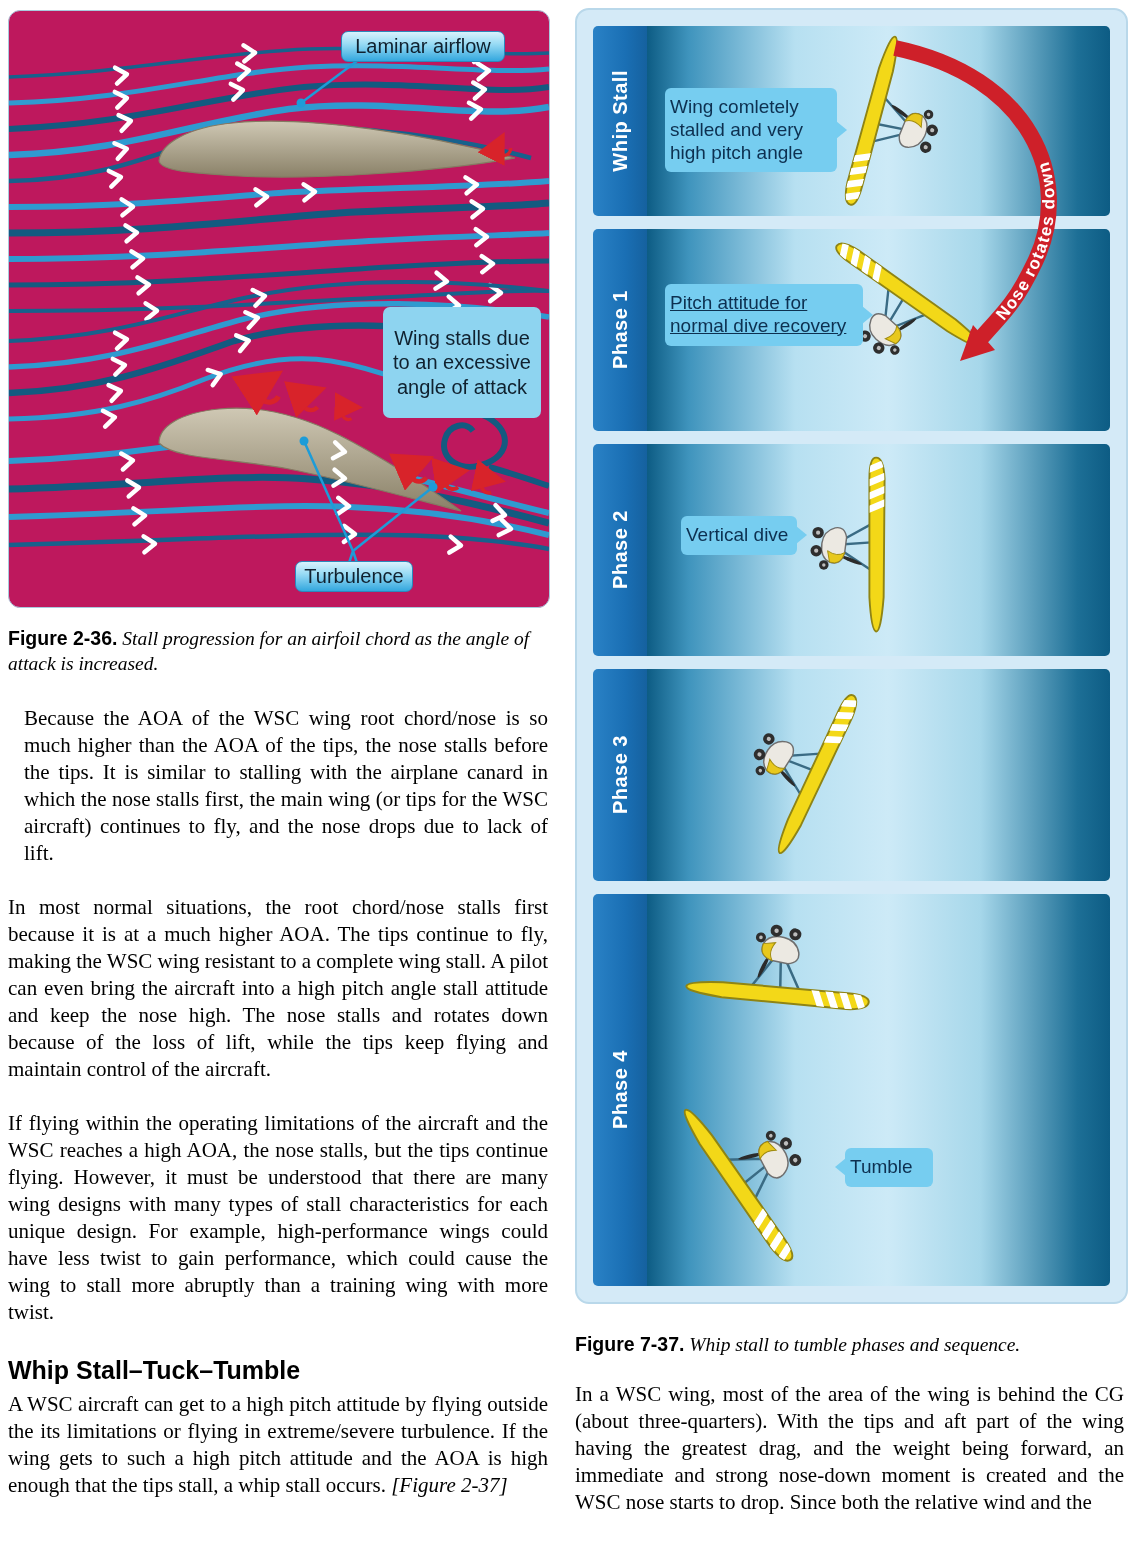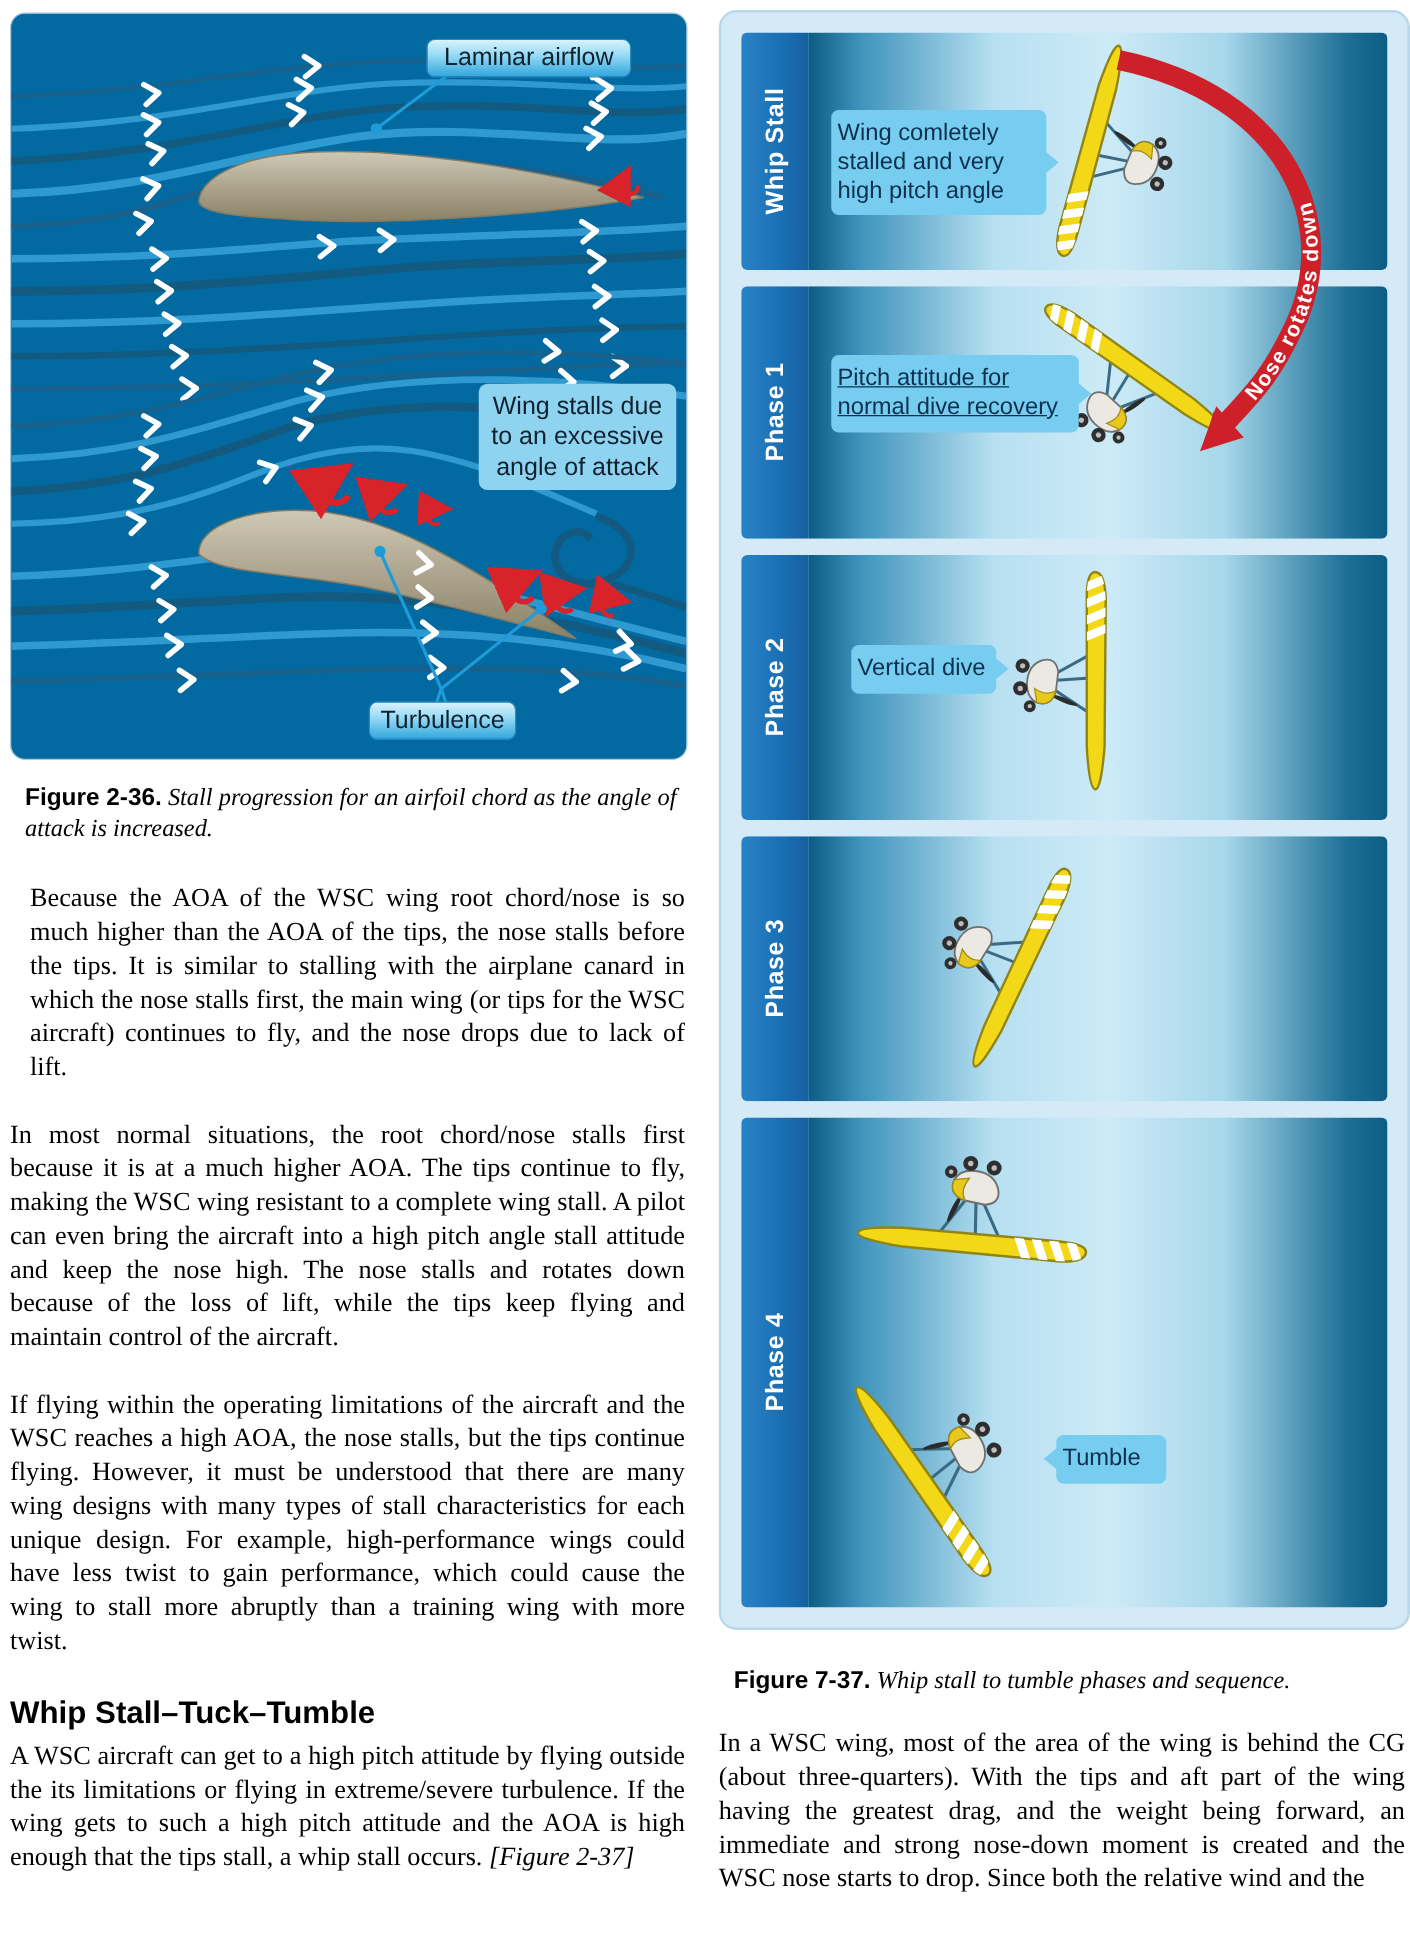--- a/index.html
+++ b/index.html
@@ -5,37 +5,37 @@
   html,body { margin:0; padding:0; background:#ffffff; }
   .page {
     position:relative; width:1128px; height:1550px; background:#ffffff;
     overflow:hidden; font-family:"Liberation Serif", serif; color:#000;
   }
   .col-left  { position:absolute; left:8px;  top:10px; width:540px; }
   .col-right { position:absolute; left:575px; top:8px;  width:549px; }
 
   
   .figbox {
-    position:relative; background:#0369a1; border:1px solid #a9c9dd;
+    position:relative; background:#be185d; border:1px solid #a9c9dd;
     border-radius:12px; overflow:hidden;
   }
   #fig236 { width:540px; height:596px; }
   #fig237 { width:549px; height:1292px; border:2px solid #b9d8ea; border-radius:14px; background:#d4eaf7; }
 
   
   .glossy-label {
     position:absolute; box-sizing:border-box; text-align:center;
     font-family:"Liberation Sans", sans-serif; font-size:20px; color:#10212f;
     background:linear-gradient(180deg,#d9f2fc 0%,#9adcf5 40%,#33a7de 100%);
     border:1px solid #2b88bc; border-radius:7px; padding:3px 6px; line-height:1.15;
   }
   .flat-label {
     position:absolute; box-sizing:border-box; text-align:center;
     font-family:"Liberation Sans", sans-serif; font-size:20px; color:#10212f;
-    background:#8ed4f0; border-radius:7px; padding:6px 6px; line-height:1.22;
+    background:#8ed4f0; border-radius:7px; padding:19px 6px; line-height:1.22;
   }
 
   
   .panel { position:absolute; left:16px; width:517px; display:flex; border-radius:5px; overflow:hidden; z-index:1; }
   .panel .bar {
     width:54px; background:linear-gradient(90deg,#2a82c6 0%,#1a6fb4 60%,#15619f 100%);
     display:flex; align-items:center; justify-content:center; flex:none;
   }
   .panel .bar .lbl {
     writing-mode:vertical-rl; transform:rotate(180deg);
@@ -65,21 +65,21 @@
     border-top:9px solid transparent; border-bottom:9px solid transparent;
     border-left:11px solid #76cdf0;
   }
   .callout.pt-left::before {
     content:""; position:absolute; left:-10px; top:50%; margin-top:-9px;
     border-top:9px solid transparent; border-bottom:9px solid transparent;
     border-right:11px solid #76cdf0;
   }
 
   
-  .caption { margin:18px 0 0 12px; font-size:19.5px; line-height:1.3; }
+  .caption { margin:18px 0 0 0; font-size:19.5px; line-height:1.3; }
   .caption .cap-prefix { font-family:"Liberation Sans", sans-serif; font-weight:bold; font-style:normal; }
   .caption .cap-text { font-style:italic; }
   .bodytext p {
     font-size:21px; line-height:27px; text-align:justify; margin:0 0 27px 0;
   }
   .bodytext p.first { margin-top:28px;margin-left:16px; }
   h2.section {
     font-family:"Liberation Sans", sans-serif; font-weight:bold; font-size:25px;
     margin:30px 0 6px 0; letter-spacing:0;
   }

